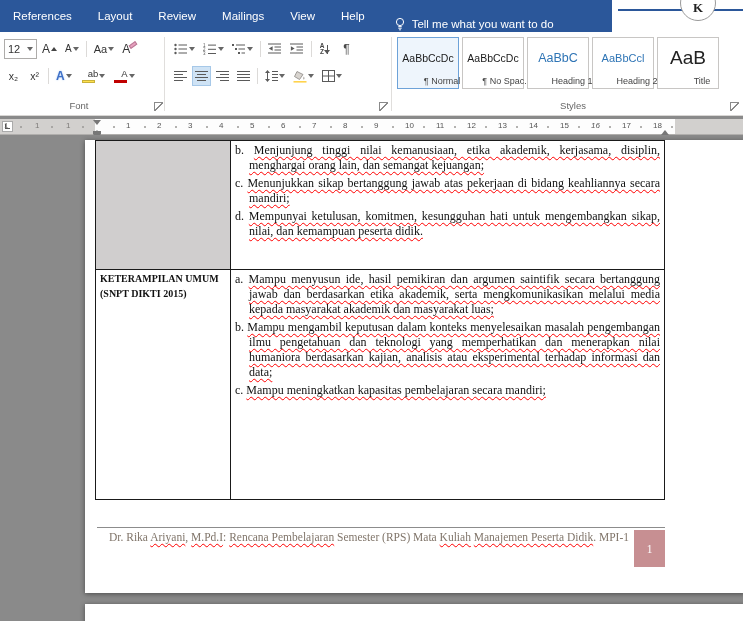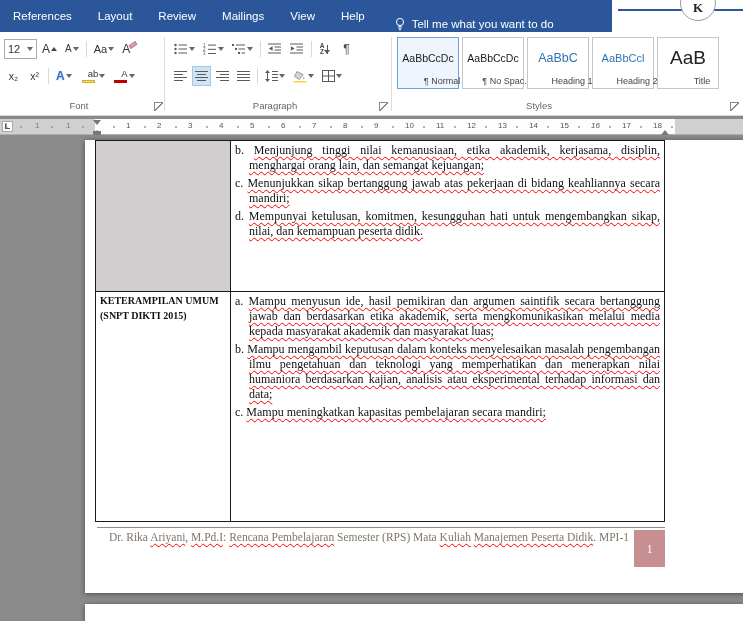--- a/index.html
+++ b/index.html
@@ -323,21 +323,20 @@
         <g stroke="#5a5a5a" stroke-width="1" fill="none">
             <rect x="0.5" y="0.5" width="12" height="11"></rect>
         <line x1="0.5" y1="6" x2="12.5" y2="6"></line>
             <line x1="6.5" y1="0.5" x2="6.5" y2="11.5"></line>
           </g>
       </svg>
       <span class="cdn"></span>
     </button>
   </div>
 
-  <div class="glabel" style="left:171px;width:208px;">Paragraph</div>
   <div class="launch" style="left:379px;"></div>
   <div class="vsep" style="left:391px;"></div>
 
   <div class="styles-row">
     <div class="scard sel">
       <span class="samp">AaBbCcDc</span>
       <span class="sname">¶ Normal</span>
     </div>
     <div class="scard">
       <span class="samp">AaBbCcDc</span>
@@ -350,21 +349,21 @@
     <div class="scard">
       <span class="samp h2">AaBbCcl</span>
       <span class="sname">Heading 2</span>
     </div>
     <div class="scard">
       <span class="samp title">AaB</span>
       <span class="sname">Title</span>
     </div>
   </div>
 
-  <div class="glabel" style="left:374px;width:330px;">Styles</div>
+  <div class="glabel" style="left:408px;width:330px;">Styles</div>
   <div class="launch" style="left:730px;"></div>
 </div>
 
 <div class="canvas">
 
   <div class="ruler">
     <div class="ruler-white"></div>
     <div class="tabsel">
         <i></i>
       </div>
@@ -419,21 +418,21 @@
     <div class="ind-right"></div>
   </div>
 
   <div class="page">
     <table class="doc-table">
       <colgroup>
           <col style="width:135px">
           <col>
         </colgroup>
       <tbody>
-          <tr style="height:151px;">
+          <tr style="height:129px;">
         <td class="hcell shaded">
           <span></span>
         </td>
         <td>
           <div class="item"><span>b.</span> <span class="sq">Menjunjung tinggi nilai kemanusiaan, etika akademik, kerjasama, disiplin, menghargai orang lain, dan semangat kejuangan;</span></div>
           <div class="item"><span>c.</span> <span class="sq">Menunjukkan sikap bertanggung jawab atas pekerjaan di bidang keahliannya secara mandiri;</span></div>
           <div class="item"><span>d.</span> <span class="sq">Mempunyai ketulusan, komitmen, kesungguhan hati untuk mengembangkan sikap, nilai, dan kemampuan peserta didik.</span></div>
         </td>
       </tr>
       <tr style="height:230px;">

